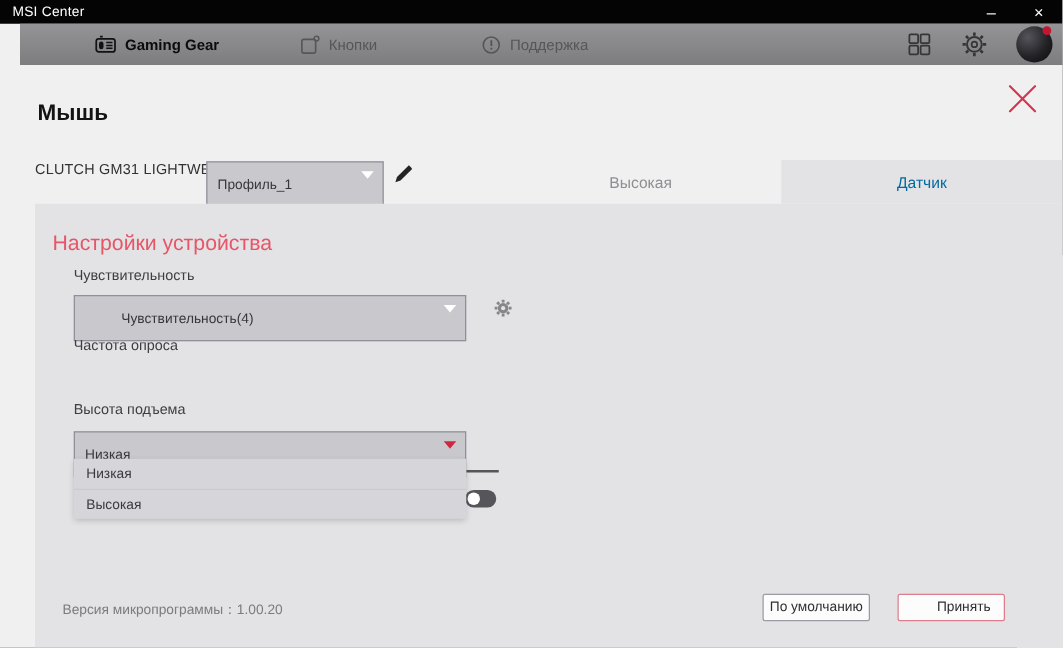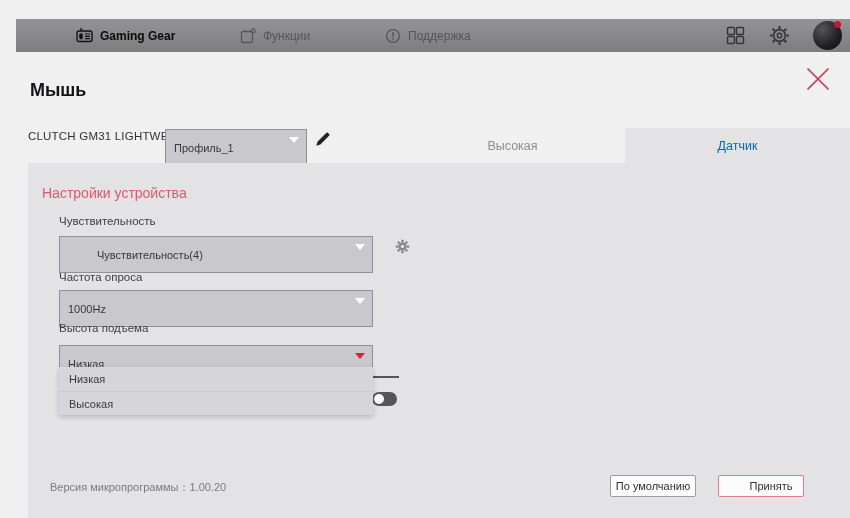--- a/index.html
+++ b/index.html
@@ -48,21 +48,21 @@
               display:flex; align-items:center; justify-content:center; }
 
   
   .tab { position:absolute; top:128px; width:225px; height:35px; display:flex; align-items:center;
          justify-content:center; font-size:12.5px; cursor:pointer; }
   .tab-buttons { left:400px; color:#8e8e91; }
   .tab-sensor  { left:625px; background:#e3e3e5; color:#0369a1; }
 
   
   .panel { position:absolute; left:28px; top:163px; width:822px; height:355px; background:#e3e3e5; }
-  .section-title { position:absolute; left:14px; top:22px; font-size:14px; color:#e65568; }
+  .section-title { position:absolute; left:14px; top:22px; font-size:17px; color:#e65568; }
   .field-label { position:absolute; font-size:11.5px; color:#3e3e41; }
   .lbl-sens { left:31px; top:52px; }
   .lbl-poll { left:31px; top:108px; }
   .lbl-lift { left:31px; top:159px; }
   .dd-sens { left:31px; top:73px;  width:314px;padding-left:37px; }
   .dd-poll { left:31px; top:127px; width:314px; }
   .dd-lift { left:31px; top:182px; width:314px; }
   .gear-btn { position:absolute; left:364px; top:73px; width:20px; height:20px; cursor:pointer;
               display:flex; align-items:center; justify-content:center; }
 
@@ -87,41 +87,48 @@
   .btn-default { left:582px; }
   .btn-apply { left:690px; border-color:#de7d8c;padding-left:20px; }
 
   svg { display:block; }
 </style>
 </head>
 <body>
 
 <div class="window">
 
+  <div class="titlebar">
+    <span class="titlebar-title">MSI Center</span>
+    <div class="win-controls">
+      <span class="win-btn">–</span>
+      <span class="win-btn">×</span>
+    </div>
+  </div>
 
   <div class="navbar">
     <div class="nav-item nav-gaming">
       <span>
         <svg width="17" height="15" viewBox="0 0 17 15">
           <rect x="1" y="3" width="15" height="10.5" rx="2" fill="none" stroke="#121214" stroke-width="1.4"></rect>
           <rect x="3.2" y="5.2" width="3.6" height="6.2" rx="1.8" fill="#121214"></rect>
           <path d="M9 6h5 M9 8.3h5 M9 10.6h5" stroke="#121214" stroke-width="1.2"></path>
           <path d="M4 1.2h2.2" stroke="#121214" stroke-width="1.4"></path>
         </svg>
       </span>
       <span>Gaming Gear</span>
     </div>
     <div class="nav-item nav-func">
       <span>
         <svg width="16" height="16" viewBox="0 0 16 16">
           <rect x="1.5" y="3.5" width="11" height="11" rx="1.5" fill="none" stroke="#56565a" stroke-width="1.3"></rect>
           <circle cx="13.2" cy="2.8" r="1.9" fill="none" stroke="#56565a" stroke-width="1.2"></circle>
         </svg>
       </span>
-      <span>Функции</span>
+      <span>Кнопки</span>
     </div>
     <div class="nav-item nav-support">
       <span>
         <svg width="16" height="16" viewBox="0 0 16 16">
           <circle cx="8" cy="8" r="6.4" fill="none" stroke="#56565a" stroke-width="1.3"></circle>
           <rect x="7.3" y="4.2" width="1.5" height="4.6" fill="#56565a"></rect>
           <rect x="7.3" y="10.2" width="1.5" height="1.5" fill="#56565a"></rect>
         </svg>
       </span>
       <span>Поддержка</span>
@@ -200,24 +207,20 @@
           <g stroke="#85858a" stroke-width="3">
             <path d="M16 10h3 M14.2 14.2l2.1 2.1 M10 16v3 M5.8 14.2l-2.1 2.1 M4 10H1 M5.8 5.8L3.7 3.7 M10 4V1 M14.2 5.8l2.1-2.1"></path>
           </g>
           <circle cx="10" cy="10" r="5.6" fill="#85858a"></circle>
           <circle cx="10" cy="10" r="2.2" fill="#e3e3e5"></circle>
         </svg>
       </span>
     </div>
 
     <div class="field-label lbl-poll">Частота опроса</div>
-    <div class="dd dd-poll">
-      <span>1000Hz</span>
-      <span class="arrow"></span>
-    </div>
 
     <div class="field-label lbl-lift">Высота подъема</div>
     <div class="dd dd-lift">
       <span>Низкая</span>
       <span class="arrow red"></span>
     </div>
     <div class="dd-list">
       <div class="dd-option">Низкая</div>
       <div class="dd-option">Высокая</div>
     </div>

